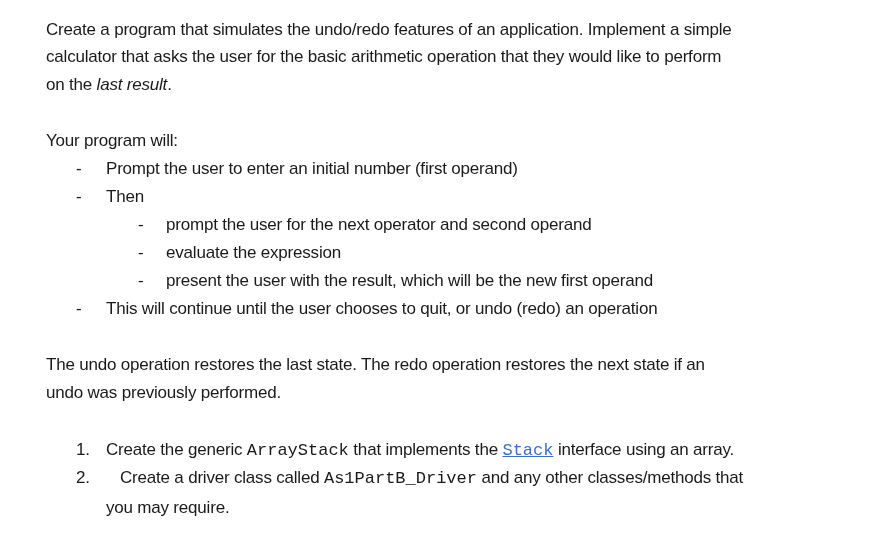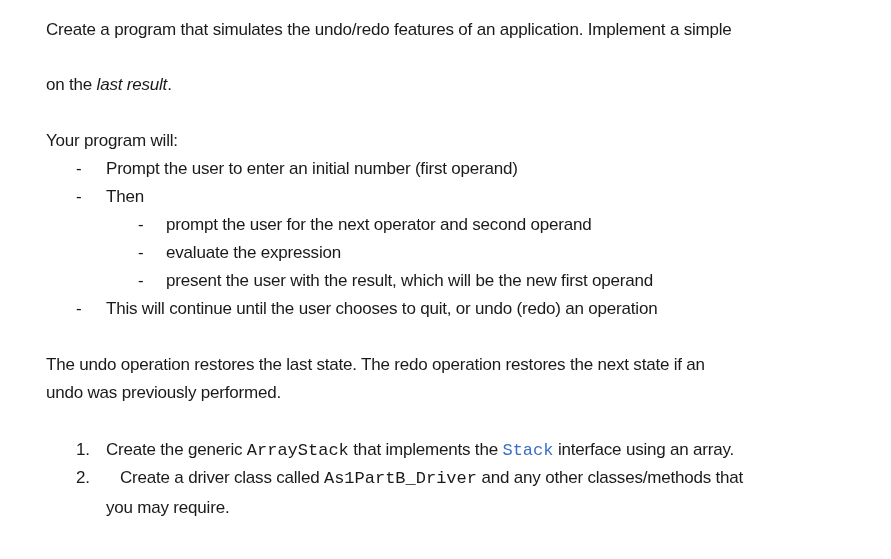--- a/index.html
+++ b/index.html
@@ -7,29 +7,30 @@
     width: 891px; height: 559px; overflow: hidden;
     font-family: "Liberation Sans", sans-serif;
     color: #1a1a1a;
     font-size: 17px;
     letter-spacing: -0.2px;
   }
   .doc { position: relative; width: 891px; height: 559px; border-radius: 32px; }
   .line { position: absolute; left: 46px; white-space: nowrap; line-height: 20px; }
   .dash { position: absolute; white-space: nowrap; line-height: 20px; }
   .mono { font-family: "Liberation Mono", monospace; font-size: 17px; letter-spacing: 0; }
-  .link { color: #3b6fc4; }
+  .link { color: #3b6fc4; text-decoration: underline; }
   em { }
 </style>
 </head>
 <body>
 
 <div class="doc">
 
   <div class="line" style="top:20px">Create a program that simulates the undo/redo features of an application.  Implement a simple</div>
+  <div class="line" style="top:47px">calculator that asks the user for the basic arithmetic operation that they would like to perform</div>
   <div class="line" style="top:75px"><span>on the </span><em>last result</em><span>.</span></div>
 
   <div class="line" style="top:131px">Your program will:</div>
 
   <div class="dash" style="left:76px; top:159px">-</div>
   <div class="line" style="left:106px; top:159px">Prompt the user to enter an initial number (first operand)</div>
 
   <div class="dash" style="left:76px; top:187px">-</div>
   <div class="line" style="left:106px; top:187px">Then</div>
 

